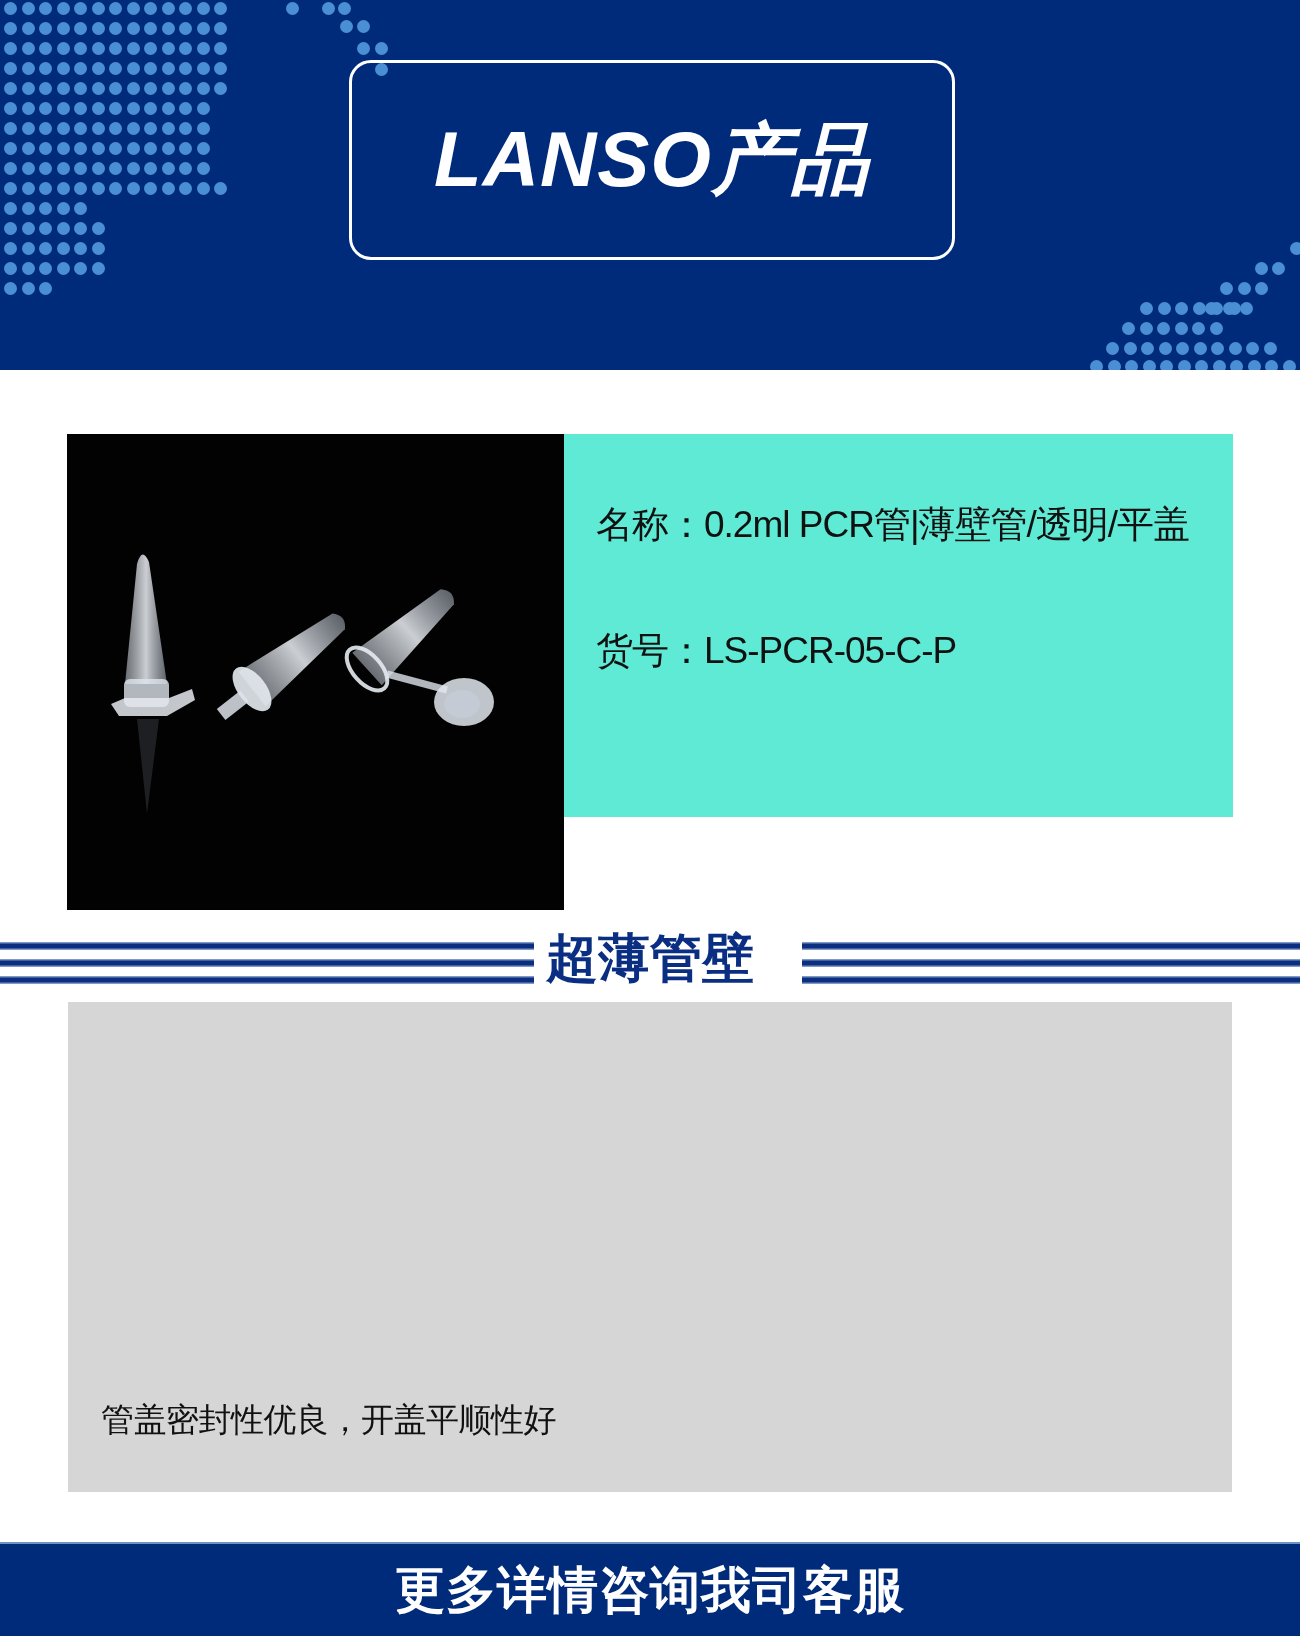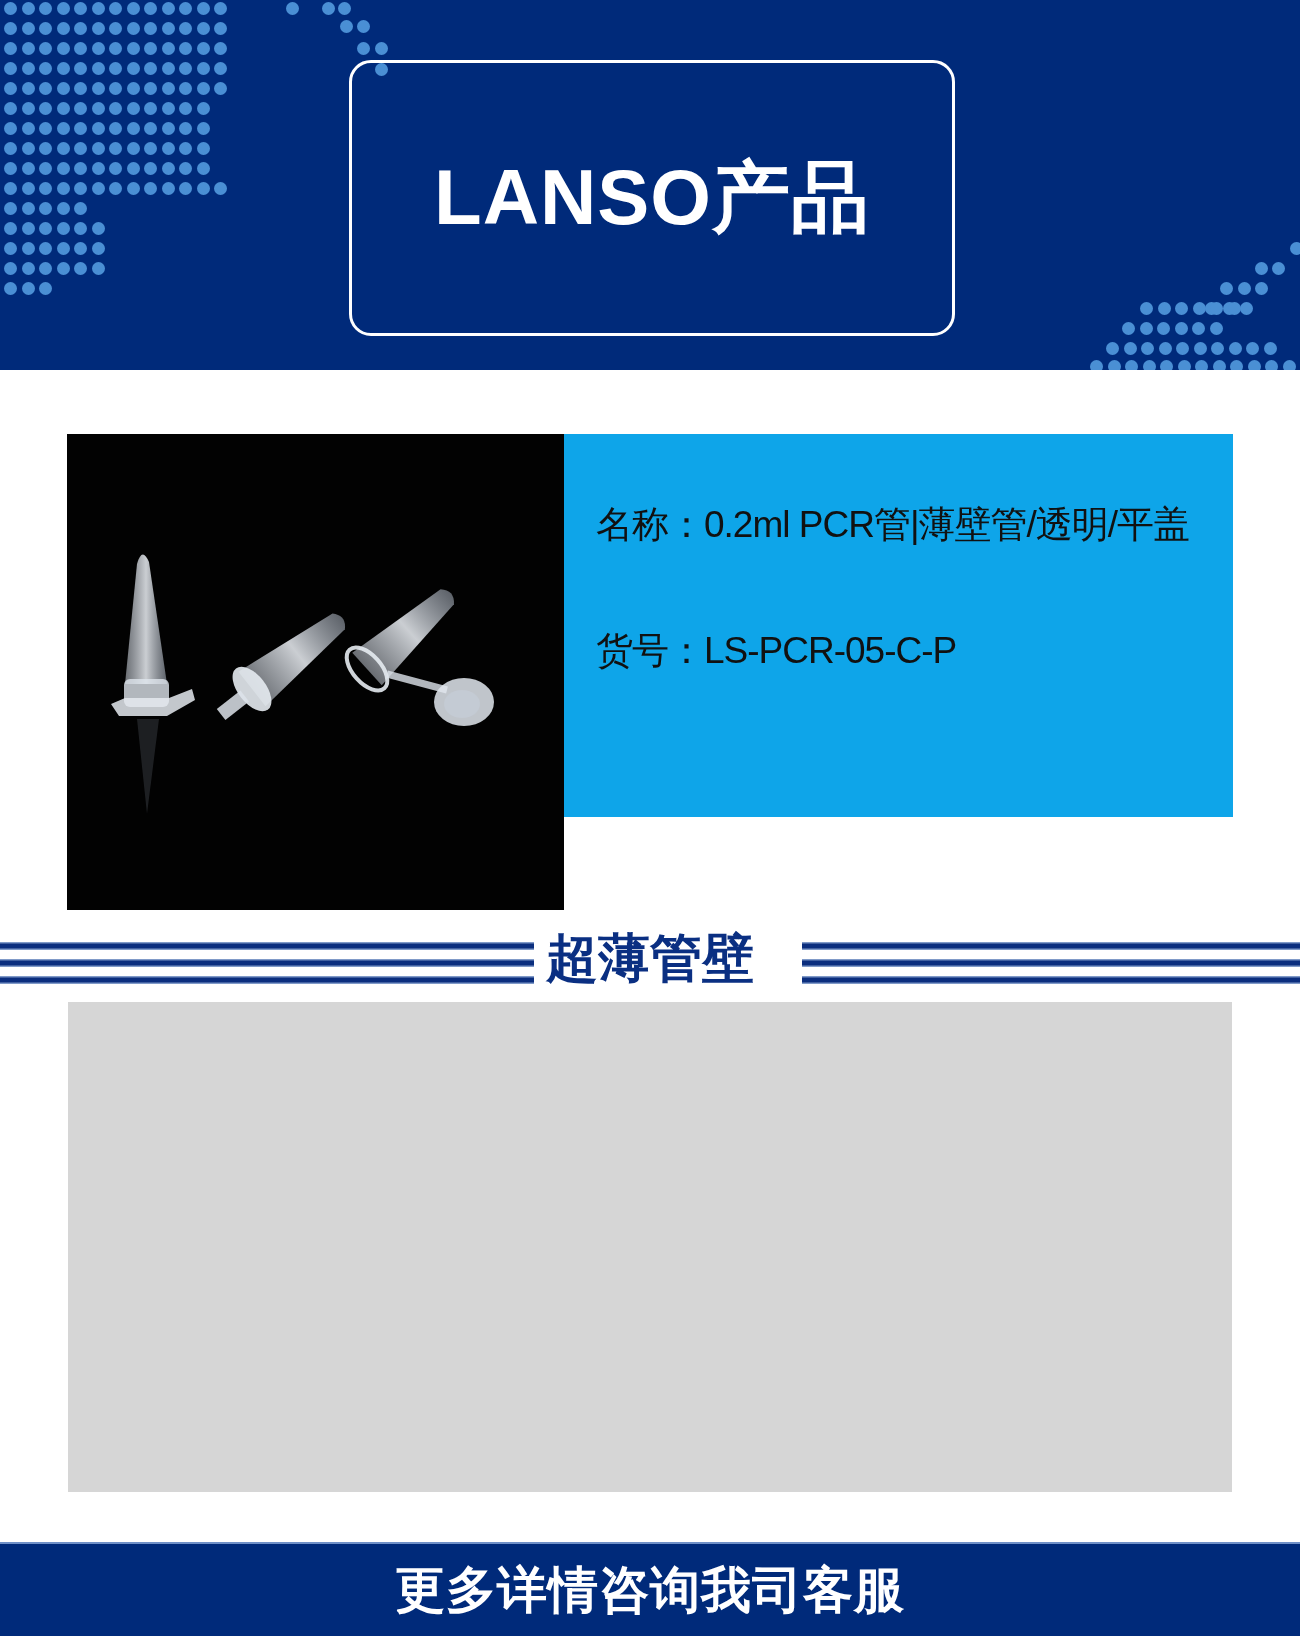--- a/index.html
+++ b/index.html
@@ -2,24 +2,24 @@
 <html><head>
 <meta charset="utf-8">
 <style>
   * { box-sizing: border-box; margin: 0; padding: 0; }
   html, body { width: 1300px; height: 1636px; background: #ffffff; overflow: hidden; }
   body { font-family: "Liberation Sans", "DejaVu Sans", sans-serif; position: relative; }
 
   .hero { position: absolute; left: 0; top: 0; width: 1300px; height: 370px; background: #002a7a; overflow: hidden; }
   .dots { position: absolute; }
   .dot { position: absolute; width: 13px; height: 13px; border-radius: 50%; background: #4a8fd4; }
-  .title-box { position: absolute; left: 349px; top: 60px; width: 606px; height: 276px; border: 3px solid #ffffff; border-radius: 22px; display: flex; align-items: center; justify-content: center; }
+  .title-box { position: absolute; left: 349px; top: 60px; width: 606px; height: 200px; border: 3px solid #ffffff; border-radius: 22px; display: flex; align-items: center; justify-content: center; font-style: italic; }
   .title-text { color: #ffffff; font-weight: 700; font-size: 78px; letter-spacing: 1px; }
 
-  .product { position: absolute; left: 67px; top: 434px; width: 1166px; height: 383px; background: #0ea5e9; }
+  .product { position: absolute; left: 67px; top: 434px; width: 1166px; height: 383px; background: #5eead4; }
   .photo { position: absolute; left: 0; top: 0; width: 497px; height: 476px; background: #020202; overflow: hidden; }
   .info { position: absolute; left: 529px; top: 0; right: 0; bottom: 0; }
   .info-line { position: absolute; left: 0; font-size: 37px; color: #111111; letter-spacing: -1px; white-space: nowrap; }
 
   .divider { position: absolute; left: 0; top: 928px; width: 1300px; height: 60px; }
   .stripes { position: absolute; top: 6px; height: 52px; }
   .stripe { position: absolute; left: 0; right: 0; height: 8px; background: linear-gradient(#9fb7dc, #0b2e7e 30%, #0b2e7e 70%, #9fb7dc); }
   .divider-text { position: absolute; left: 0; right: 0; top: -4px; text-align: center; font-size: 52px; font-weight: 700; color: #0a2f82; }
 
   .desc { position: absolute; left: 68px; top: 1002px; width: 1164px; height: 490px; background: #d6d6d6; }
@@ -292,17 +292,18 @@
   </div>
   <div class="stripes" style="left:802px; width:498px;">
     <div class="stripe" style="top:8px;"></div>
     <div class="stripe" style="top:25px;"></div>
     <div class="stripe" style="top:42px;"></div>
   </div>
   <div class="divider-text">超薄管壁</div>
 </div>
 
 <div class="desc">
+  <div class="desc-line" style="top:396px;">管盖密封性优良，开盖平顺性好</div>
 </div>
 
 <div class="footer">
   <span class="footer-text">更多详情咨询我司客服</span>
 </div>
 
 </body></html>

